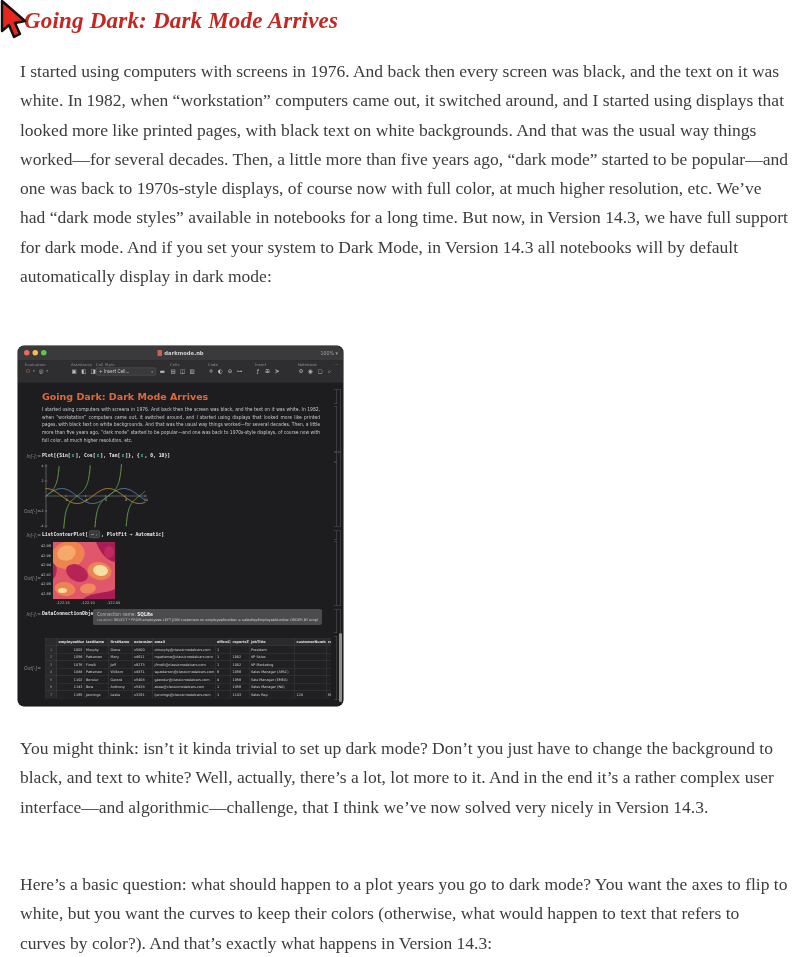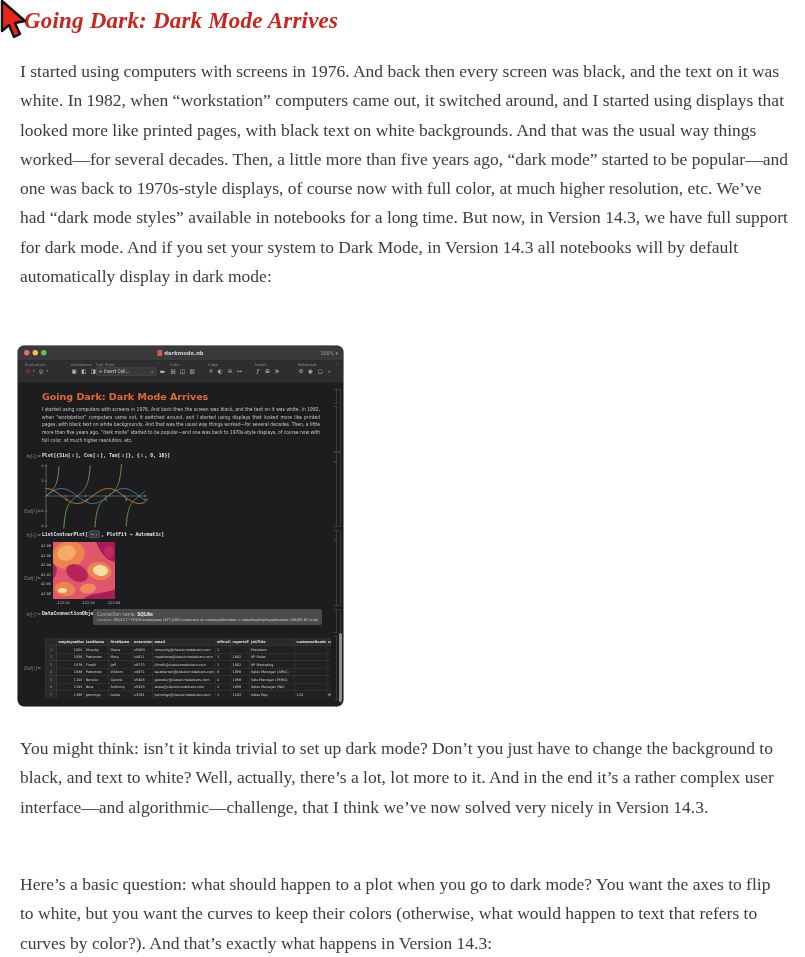--- a/index.html
+++ b/index.html
@@ -82,21 +82,21 @@
 
 <div class="page">
 
   <svg class="cursor" viewBox="0 0 30 40">
     <polygon points="2,1 2,31 9,25 14,37 20,34 15,23 25,21" fill="#e8271c" stroke="#111111" stroke-width="2.4" stroke-linejoin="round"></polygon>
   </svg>
 
   <h1 class="article-title">Going Dark: Dark Mode Arrives</h1>
   <p class="para" id="p1">I started using computers with screens in 1976. And back then every screen was black, and the text on it was white. In 1982, when “workstation” computers came out, it switched around, and I started using displays that looked more like printed pages, with black text on white backgrounds. And that was the usual way things worked—for several decades. Then, a little more than five years ago, “dark mode” started to be popular—and one was back to 1970s-style displays, of course now with full color, at much higher resolution, etc. We’ve had “dark mode styles” available in notebooks for a long time. But now, in Version 14.3, we have full support for dark mode. And if you set your system to Dark Mode, in Version 14.3 all notebooks will by default automatically display in dark mode:</p>
   <p class="para" id="p2">You might think: isn’t it kinda trivial to set up dark mode? Don’t you just have to change the background to black, and text to white? Well, actually, there’s a lot, lot more to it. And in the end it’s a rather complex user interface—and algorithmic—challenge, that I think we’ve now solved very nicely in Version 14.3.</p>
-  <p class="para" id="p3">Here’s a basic question: what should happen to a plot when you go to dark mode? You want the axes to flip to white, but you want the curves to keep their colors (otherwise, what would happen to text that refers to curves by color?). And that’s exactly what happens in Version 14.3:</p>
+  <p class="para" id="p3">Here’s a basic question: what should happen to a plot years you go to dark mode? You want the axes to flip to white, but you want the curves to keep their colors (otherwise, what would happen to text that refers to curves by color?). And that’s exactly what happens in Version 14.3:</p>
 
   <div class="nb-outer">
     <div class="nb-root">
 
       <div class="nb-titlebar">
         <span class="tl-dot tl-close"></span>
         <span class="tl-dot tl-min"></span>
         <span class="tl-dot tl-zoom"></span>
         <span class="nb-title">
           <span class="nb-doc-icon"></span>

